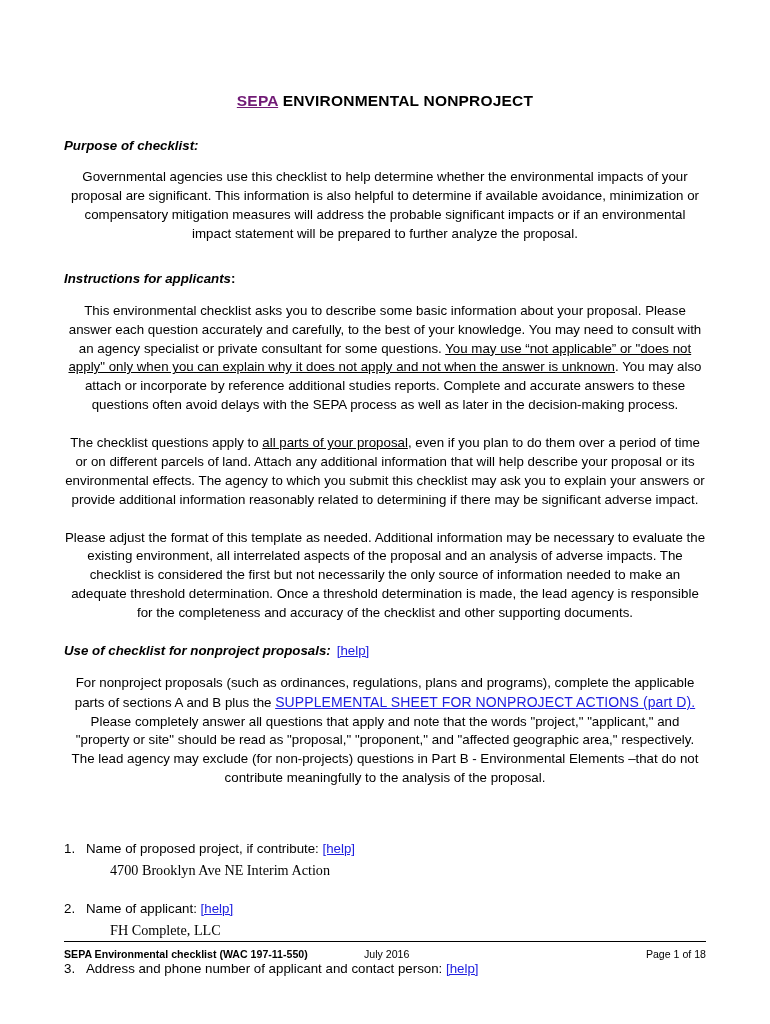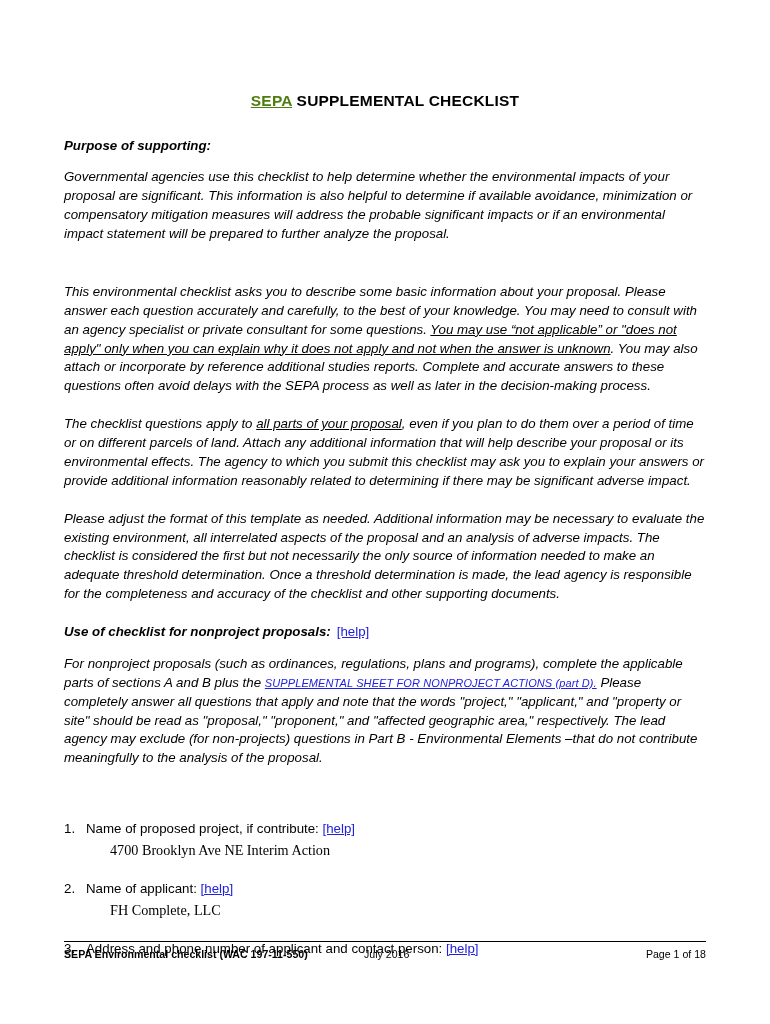--- a/index.html
+++ b/index.html
@@ -31,31 +31,30 @@
   
   .doc-title {
     text-align: center;
     font-size: 15.5px;
     font-weight: bold;
     letter-spacing: 0.2px;
     margin: 92px 0 0 0;
     line-height: 1.2;
   }
   .doc-title .lnk {
-    color: #4d7c0f;
+    color: #701a75;
     text-decoration: underline;
   }
 
   
   .para {
     font-size: 13.3px;
     line-height: 1.42;
-    text-align: left;
-    margin: 0;
-    font-style: italic;
+    text-align: center;
+    margin: 0;
   }
   .sub-head {
     font-size: 13.3px;
     font-weight: bold;
     font-style: italic;
     line-height: 1.42;
     margin: 0;
   }
   .sub-head .plain {
     font-style: normal;
@@ -63,21 +62,21 @@
   }
   .u { text-decoration: underline; }
 
   a.lnk, .lnk {
     color: #2020e0;
     text-decoration: underline;
   }
   .lnk-caps {
     color: #2020e0;
     text-decoration: underline;
-    font-size: 11px;
+    font-size: 14px;
     letter-spacing: 0.1px;
   }
   .gap-s  { height: 13px; }
   .gap-m  { height: 19px; }
   .gap-l  { height: 26px; }
 
   
   .section-head {
     font-size: 18px;
     font-weight: bold;
@@ -146,30 +145,31 @@
     flex: 0 0 auto;
     text-align: right;
   }
 </style>
 </head>
 <body>
 
 <div class="page">
   <div class="content">
 
-    <h1 class="doc-title"><span class="lnk">SEPA</span><span> SUPPLEMENTAL CHECKLIST</span></h1>
-
-    <div class="gap-l"></div>
-
-    <p class="sub-head">Purpose of supporting:</p>
+    <h1 class="doc-title"><span class="lnk">SEPA</span><span> ENVIRONMENTAL NONPROJECT</span></h1>
+
+    <div class="gap-l"></div>
+
+    <p class="sub-head">Purpose of checklist:</p>
     <div class="gap-s"></div>
     <p class="para">Governmental agencies use this checklist to help determine whether the environmental impacts of your proposal are significant. This information is also helpful to determine if available avoidance, minimization or compensatory mitigation measures will address the probable significant impacts or if an environmental impact statement will be prepared to further analyze the proposal.</p>
 
     <div class="gap-l"></div>
 
+    <p class="sub-head"><span>Instructions for applicants</span><span class="plain">:</span></p>
     <div class="gap-s"></div>
     <p class="para"><span>This environmental checklist asks you to describe some basic information about your proposal. Please answer each question accurately and carefully, to the best of your knowledge.  You may need to consult with an agency specialist or private consultant for some questions.  </span><span class="u">You may use “not applicable” or "does not apply" only when you can explain why it does not apply and not when the answer is unknown</span><span>. You may also attach or incorporate by reference additional studies reports.  Complete and accurate answers to these questions often avoid delays with the SEPA process as well as later in the decision-making process.</span></p>
 
     <div class="gap-m"></div>
 
     <p class="para"><span>The checklist questions apply to </span><span class="u">all parts of your proposal</span><span>, even if you plan to do them over a period of time or on different parcels of land.  Attach any additional information that will help describe your proposal or its environmental effects.  The agency to which you submit this checklist may ask you to explain your answers or provide additional information reasonably related to determining if there may be significant adverse impact.</span></p>
 
     <div class="gap-m"></div>
 
     <p class="para">Please adjust the format of this template as needed.  Additional information may be necessary to evaluate the existing environment, all interrelated aspects of the proposal and an analysis of adverse impacts.  The checklist is considered the first but not necessarily the only source of information needed to make an adequate threshold determination.  Once a threshold determination is made, the lead agency is responsible for the completeness and accuracy of the checklist and other supporting documents.</p>

